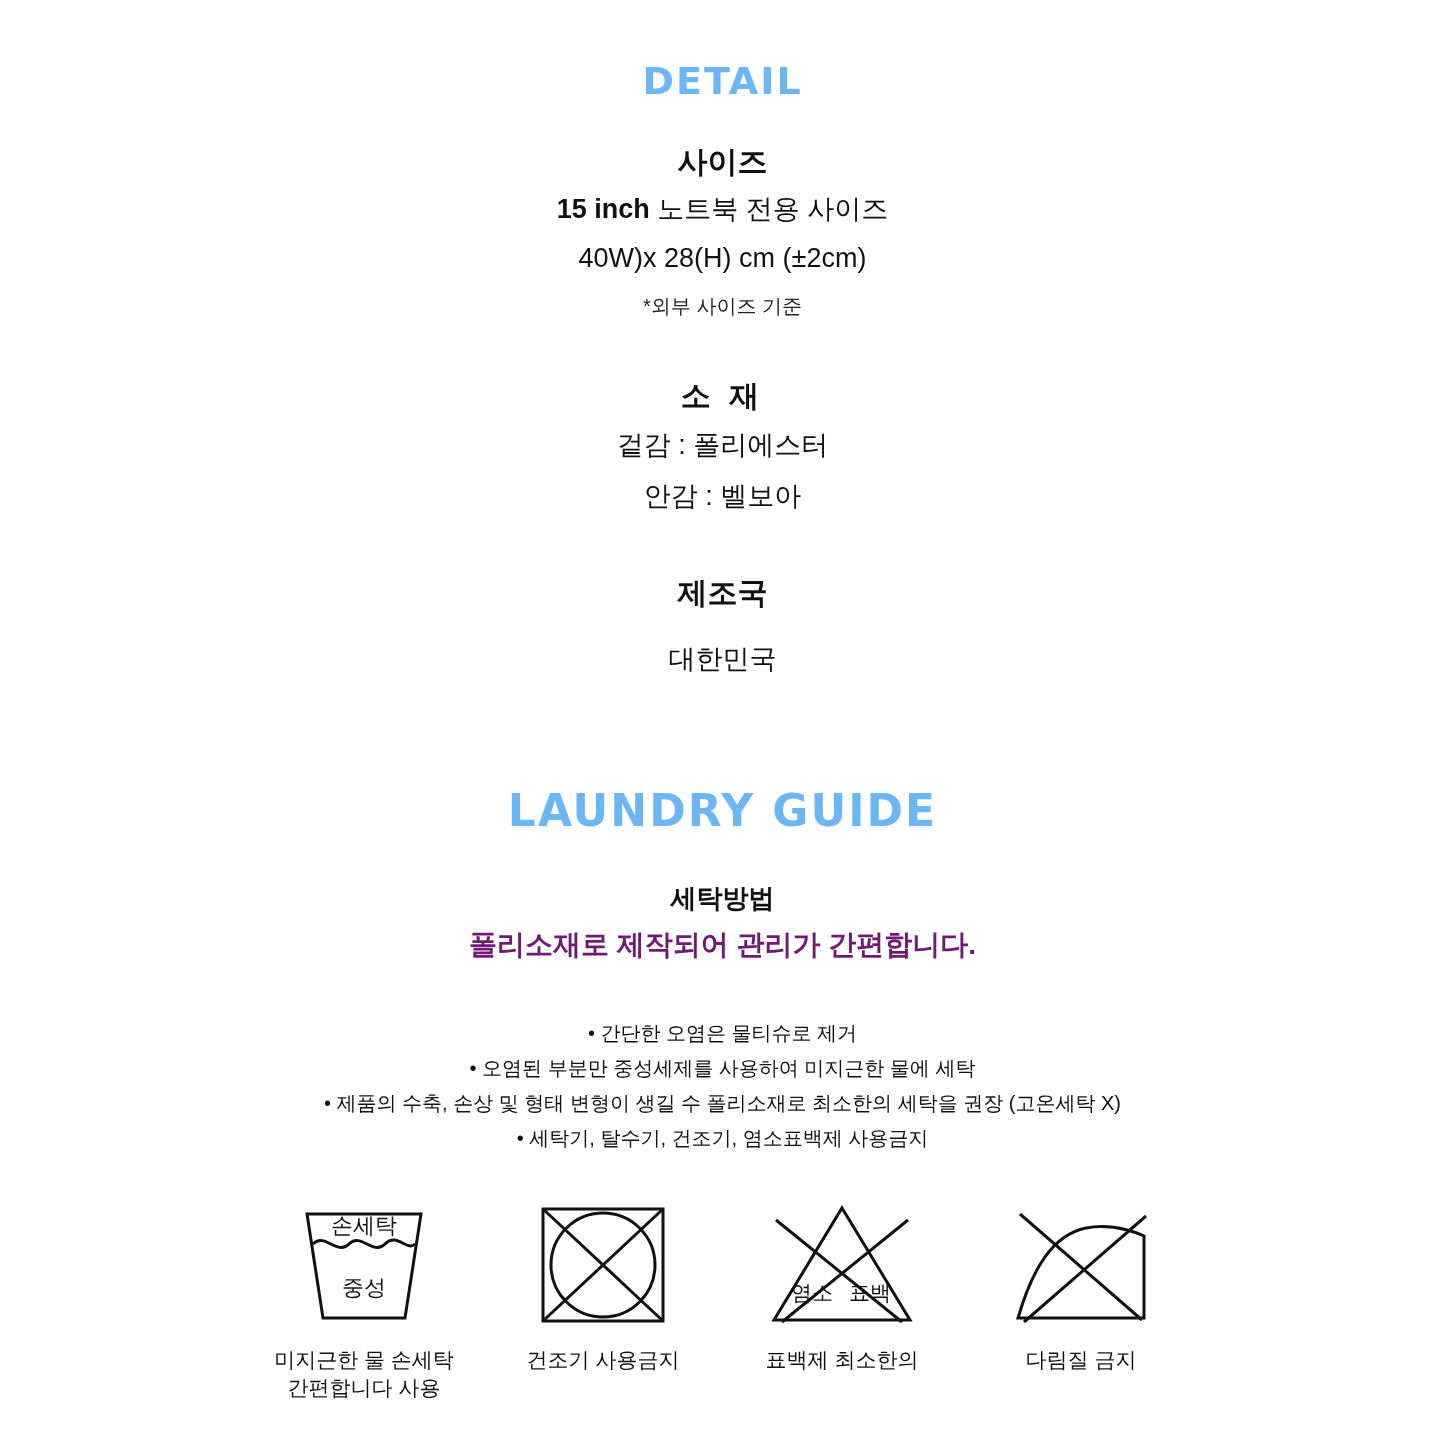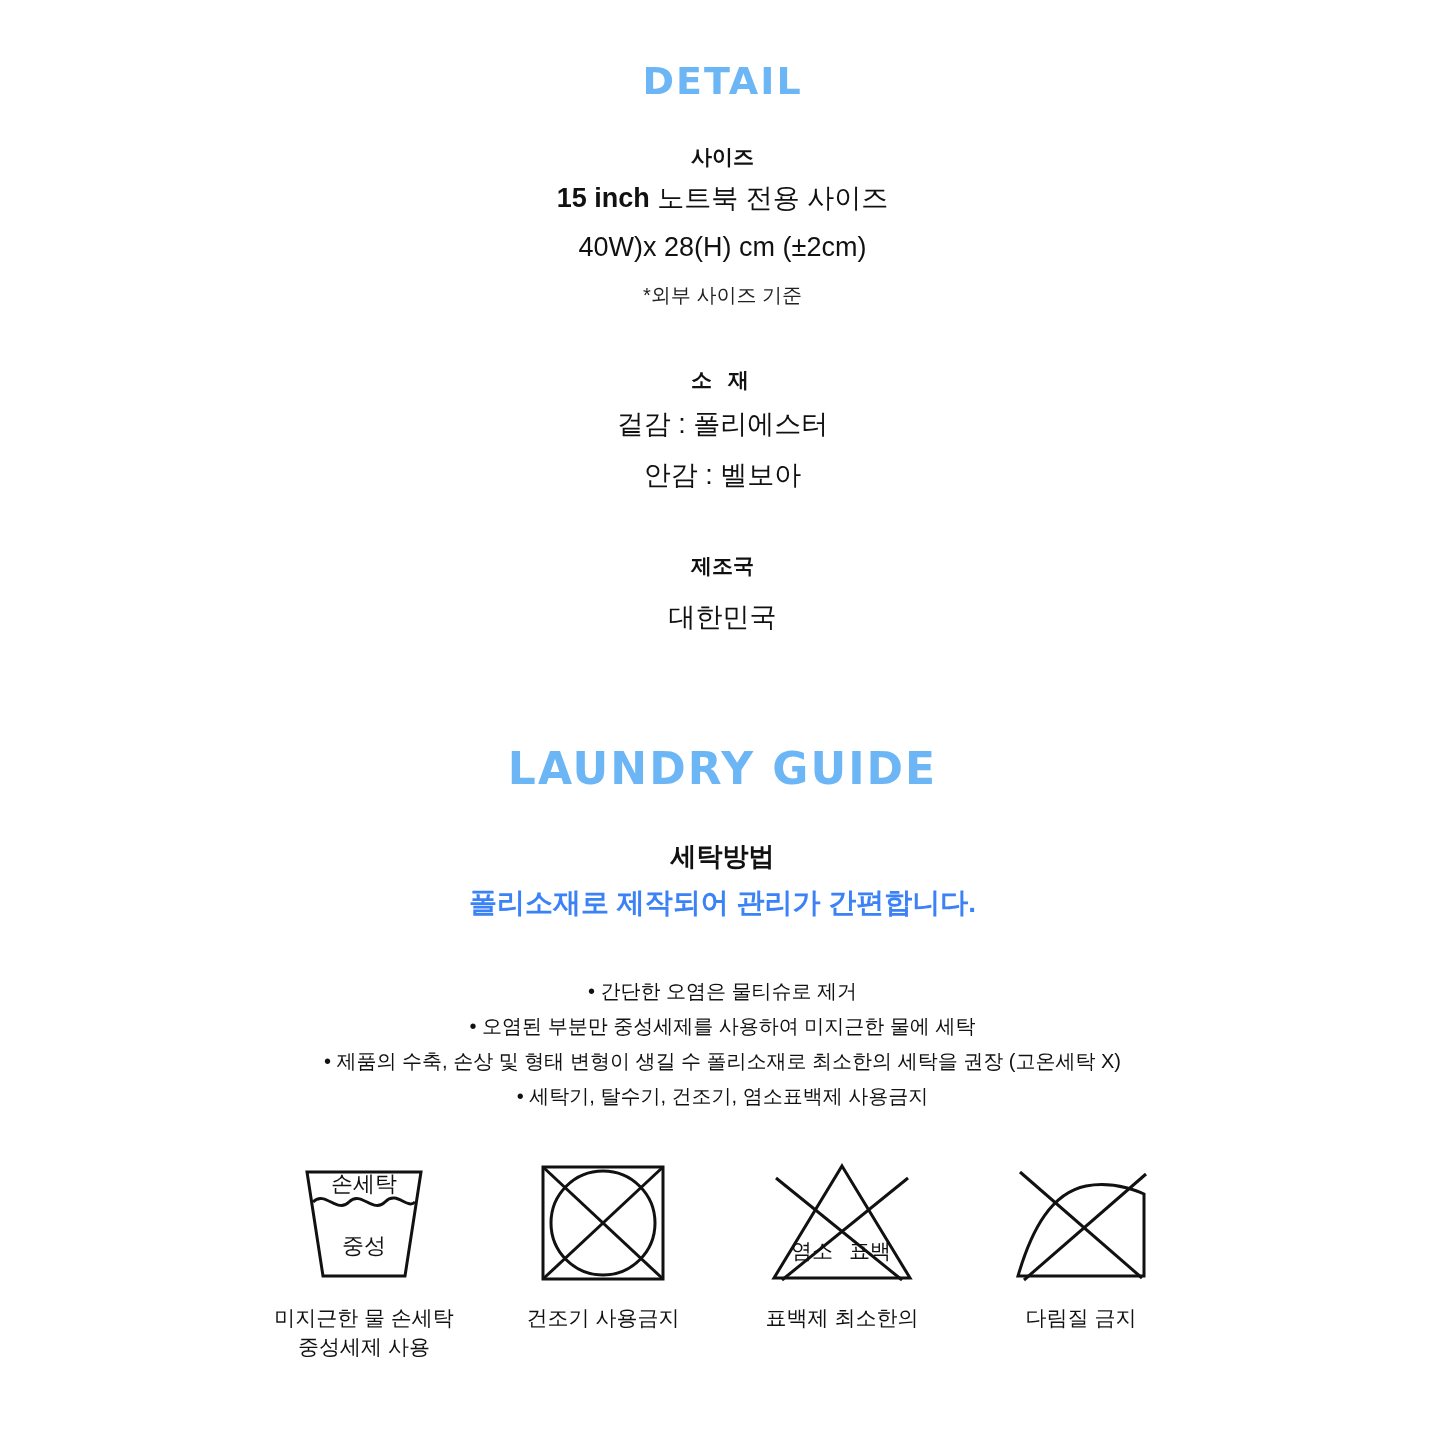--- a/index.html
+++ b/index.html
@@ -40,21 +40,21 @@
     margin-top: 0;
     font-size: 44px;
     text-align: right;
   }
   .block {
     text-align: center;
     width: 100%;
   }
   .block-title {
     font-weight: 700;
-    font-size: 21px;
+    font-size: 30px;
     line-height: 1.2;
     color: #111;
   }
   .block-line {
     font-size: 27px;
     line-height: 1.45;
     color: #111;
     font-weight: 400;
   }
   .block-line.bold-lead b {
@@ -68,31 +68,31 @@
 
   .detail-size { margin-top: 44px; }
   .detail-size .block-line { margin-top: 10px; }
   .detail-size .block-note { margin-top: 14px; }
 
   .detail-material { margin-top: 58px; }
   .detail-material .block-title { letter-spacing: 5px; }
   .detail-material .block-line { margin-top: 12px; }
 
   .detail-origin { margin-top: 58px; }
-  .detail-origin .block-line { margin-top: 20px; }
+  .detail-origin .block-line { margin-top: 29px; }
 
   .laundry-gap { height: 110px; }
 
   .wash-method { margin-top: 50px; text-align: center; }
   .wash-method .block-title { font-size: 26px; }
   .wash-method .wash-sub {
     font-size: 28px;
     font-weight: 700;
     margin-top: 12px;
-    color: #3b82f6;
+    color: #701a75;
   }
 
   .bullets {
     margin-top: 52px;
     text-align: center;
   }
   .bullet {
     font-size: 20px;
     line-height: 1.75;
     color: #111;
@@ -176,21 +176,21 @@
     <div class="icon-item">
       <div class="icon-art">
         <svg width="170" height="130" viewBox="0 0 170 130" xmlns="http://www.w3.org/2000/svg">
           <path d="M28 14 L142 14 L126 118 L44 118 Z" fill="none" stroke="#111" stroke-width="3"></path>
           <path d="M34 44 C46 32, 58 56, 70 44 C82 32, 94 56, 106 44 C118 32, 128 52, 136 44" fill="none" stroke="#111" stroke-width="3"></path>
           <text x="85" y="33" font-family="Liberation Sans, sans-serif" font-size="22" text-anchor="middle" fill="#111">손세탁</text>
           <text x="85" y="95" font-family="Liberation Sans, sans-serif" font-size="22" text-anchor="middle" fill="#111">중성</text>
         </svg>
       </div>
       <div class="icon-caption">미지근한 물 손세탁
-중성세제 사용</div>
+간편합니다 사용</div>
     </div>
 
     <div class="icon-item">
       <div class="icon-art">
         <svg width="170" height="130" viewBox="0 0 170 130" xmlns="http://www.w3.org/2000/svg">
           <rect x="25" y="9" width="120" height="112" fill="none" stroke="#111" stroke-width="3"></rect>
           <circle cx="85" cy="65" r="52" fill="none" stroke="#111" stroke-width="3"></circle>
           <line x1="25" y1="9" x2="145" y2="121" stroke="#111" stroke-width="3"></line>
           <line x1="145" y1="9" x2="25" y2="121" stroke="#111" stroke-width="3"></line>
         </svg>

